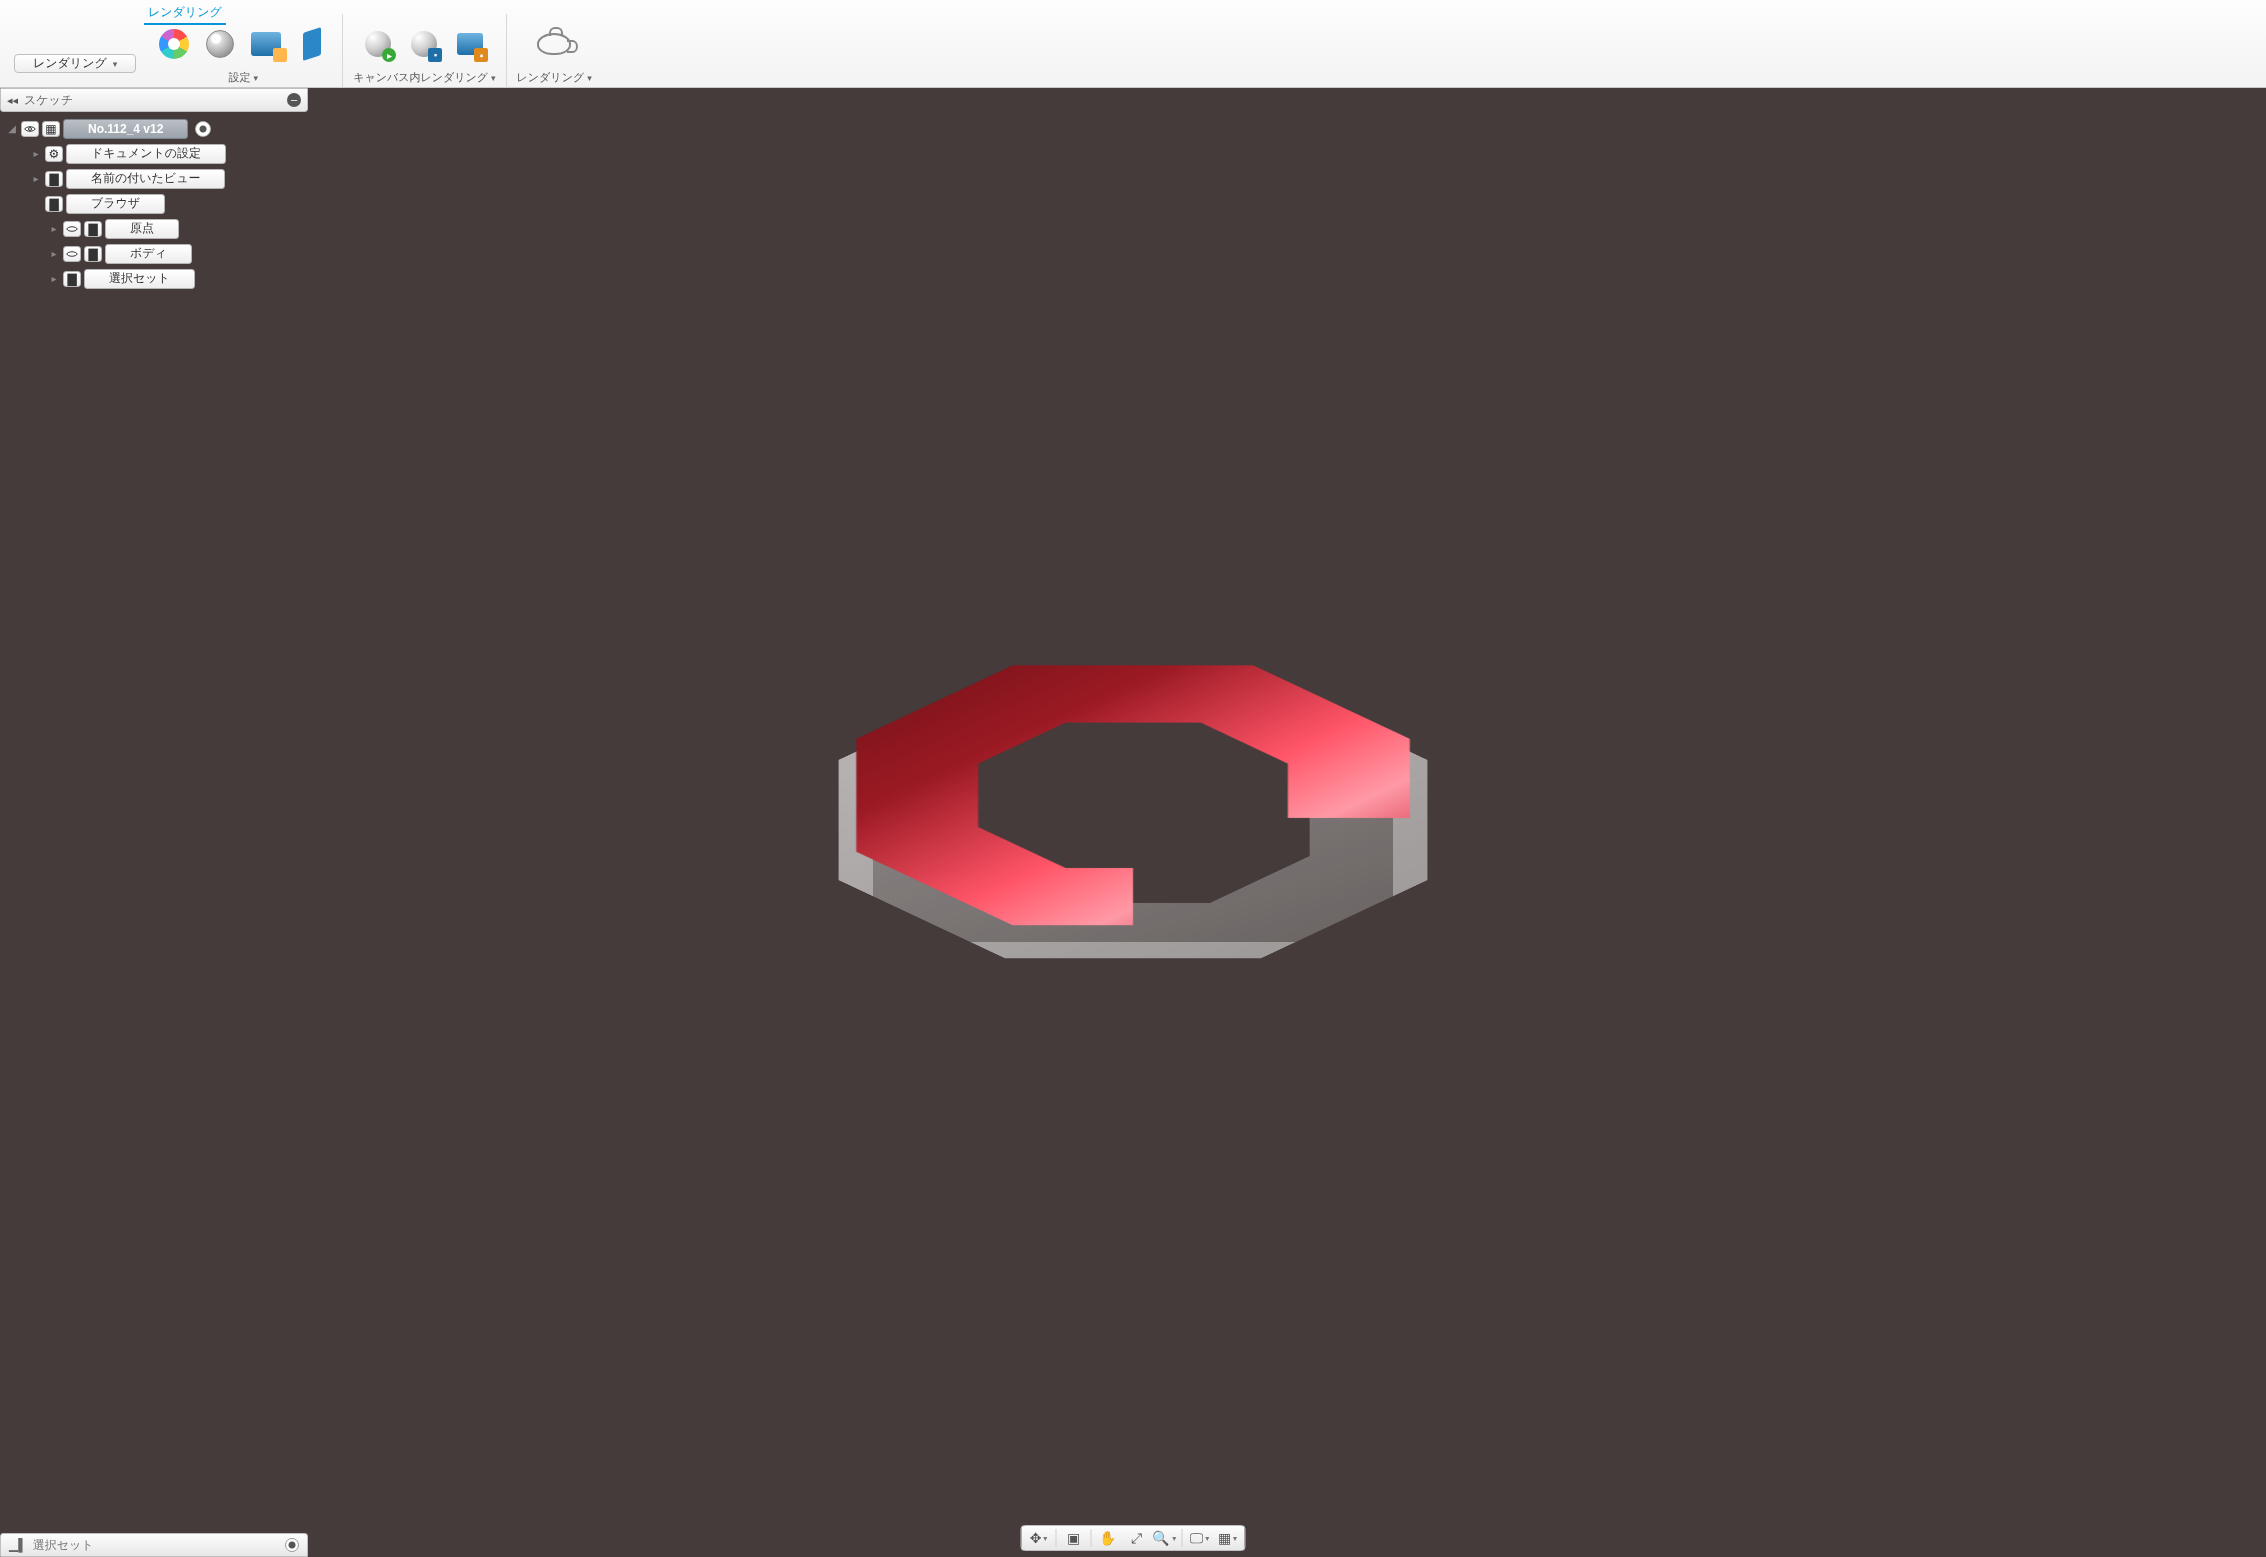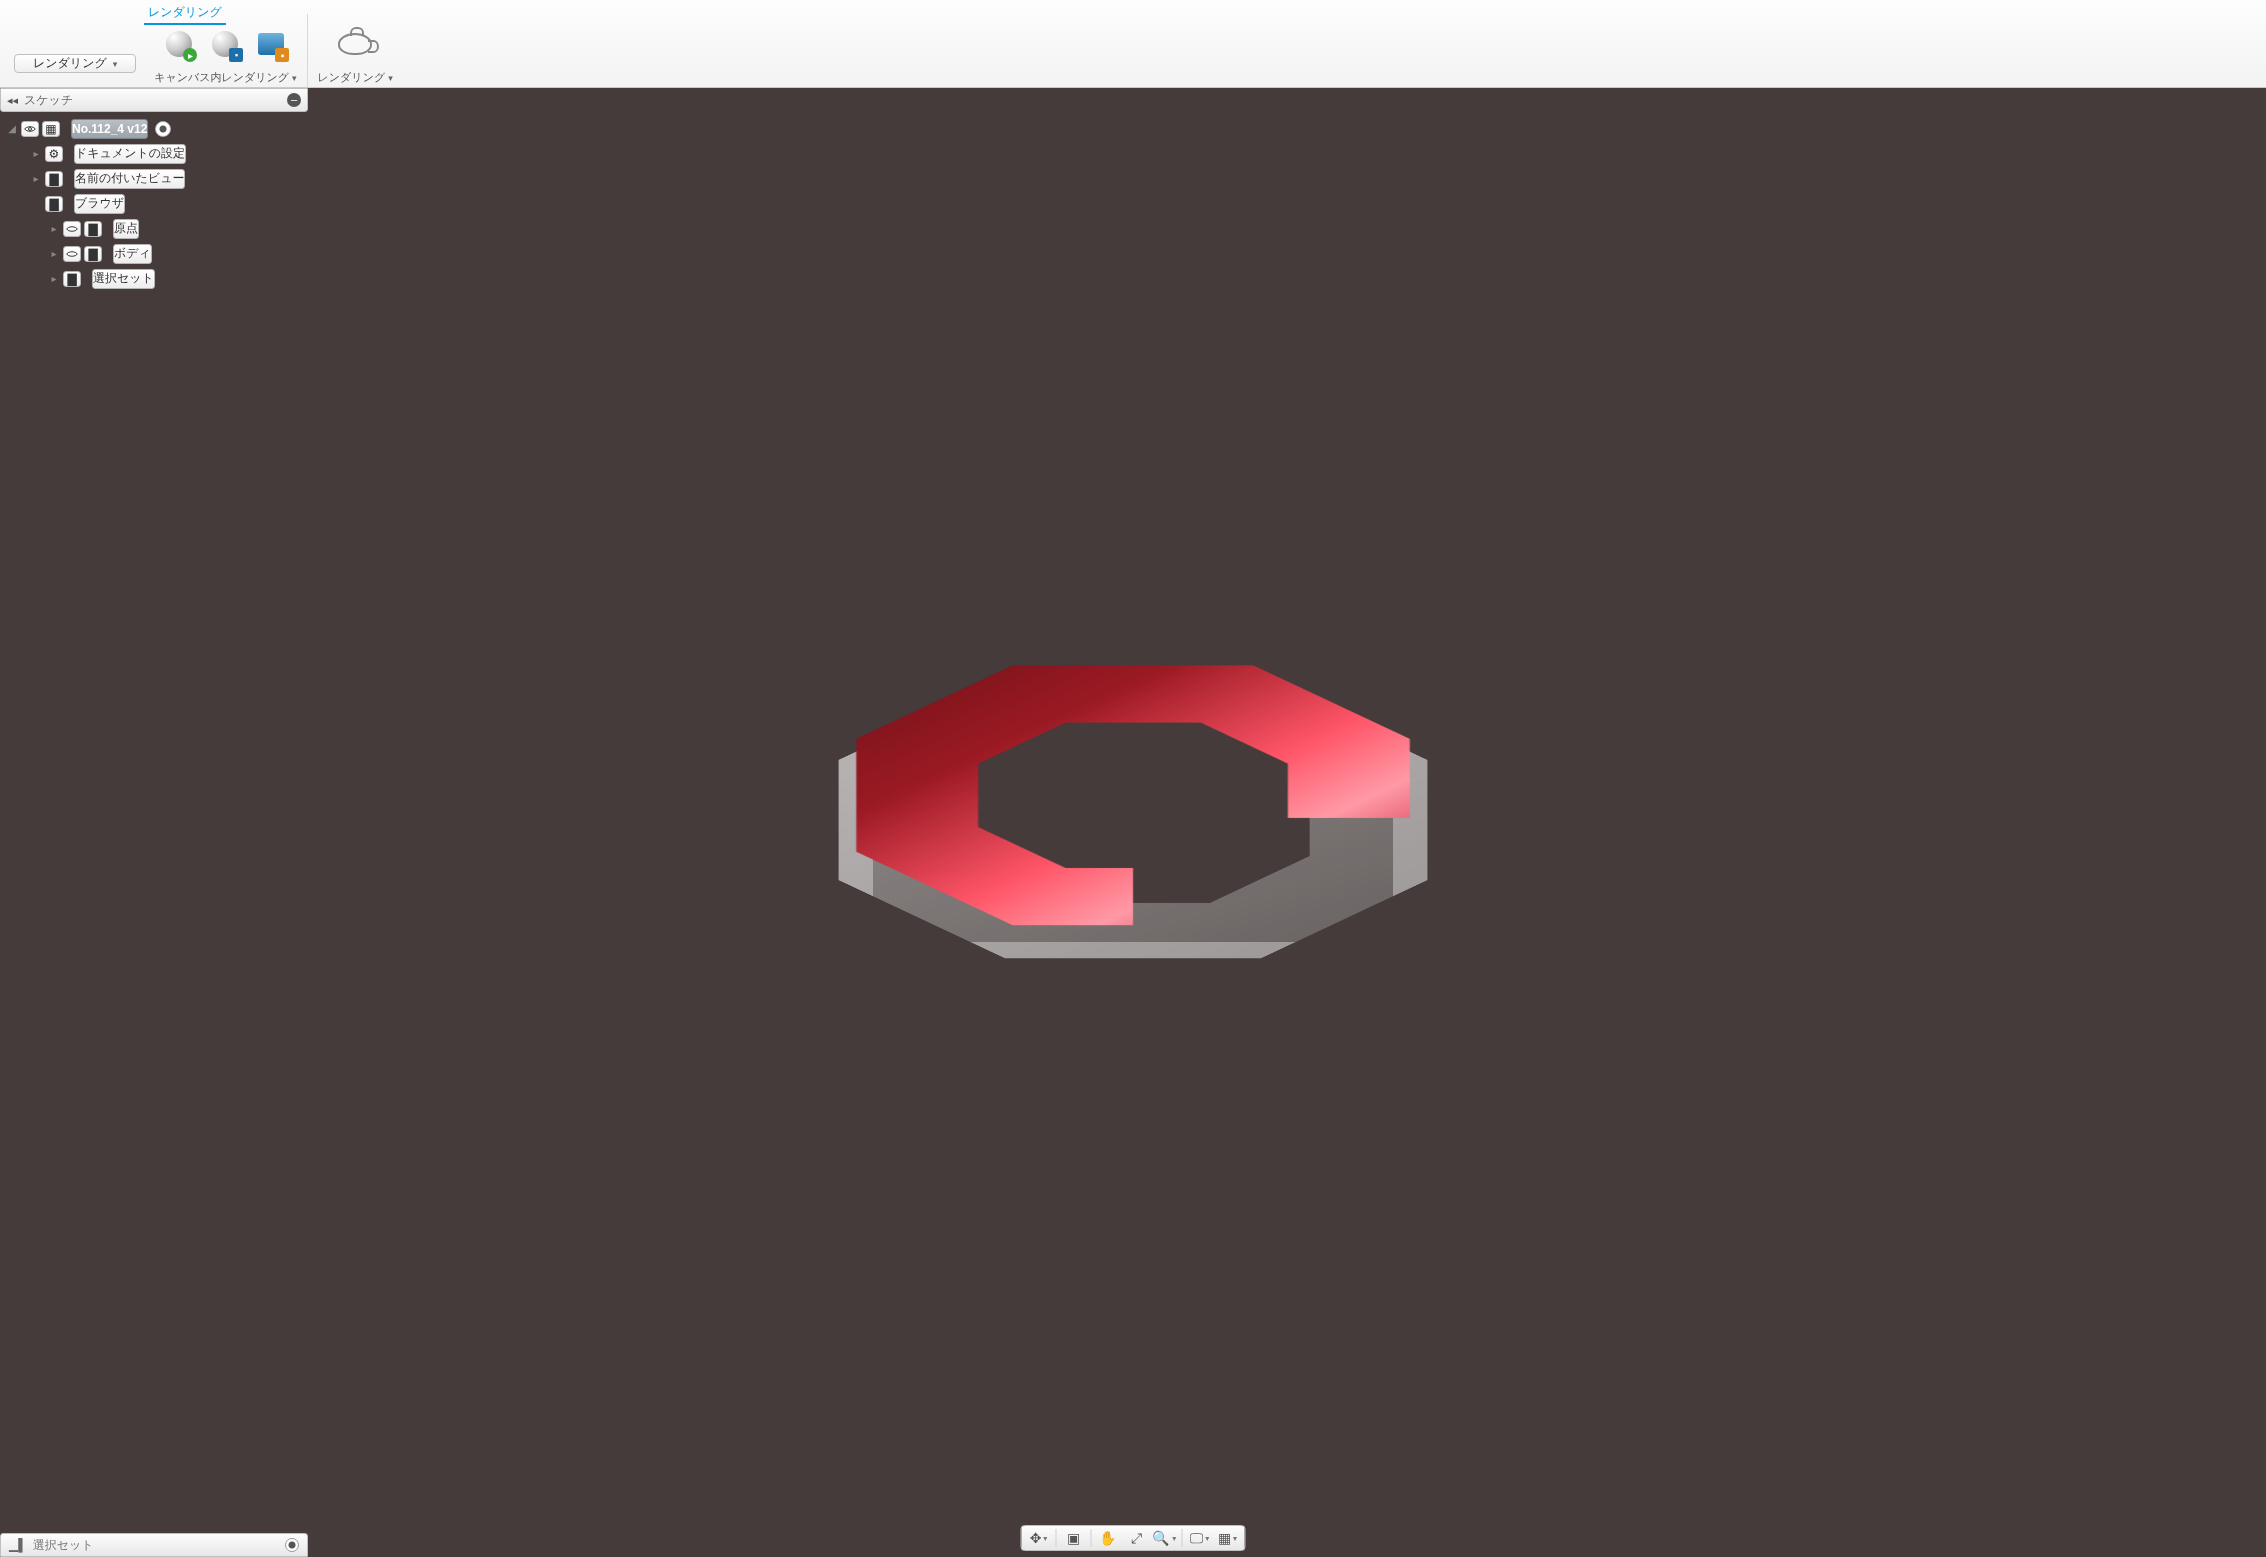--- a/index.html
+++ b/index.html
@@ -106,22 +106,22 @@
 .browser-hdr .minus { width:14px;height:14px;border-radius:50%;background:#555;color:#fff;font-size:11px;line-height:13px;text-align:center;cursor:pointer; }
 
 .tree { padding:4px 0; }
 .node { display:flex; align-items:center; gap:3px; height:25px; padding-left:6px; }
 .node .tw { width:12px; text-align:center; color:#888; font-size:10px; cursor:pointer; }
 .node .eye { width:18px; height:16px; border:1px solid #b5b5b5; border-radius:3px;
   background:linear-gradient(#fff,#eee); display:flex;align-items:center;justify-content:center; cursor:pointer;}
 .node .eye svg{width:12px;height:12px;}
 .node .ic { width:18px; height:16px; border:1px solid #b5b5b5; border-radius:3px;
   background:linear-gradient(#fff,#eee); display:flex;align-items:center;justify-content:center;}
-.node .lbl { height:20px; padding:0 0; border:1px solid #b5b5b5; border-radius:3px;
-  background:linear-gradient(#ffffff,#ededed); display:flex; align-items:center; cursor:pointer;margin-left:8px;}
+.node .lbl { height:20px; padding:0 24px; border:1px solid #b5b5b5; border-radius:3px;
+  background:linear-gradient(#ffffff,#ededed); display:flex; align-items:center; cursor:pointer;}
 .node.sel .lbl { background:linear-gradient(#bac0c6,#9aa2aa); color:#fff; font-weight:600; border-color:#7b838c;}
 .node .radio { width:16px;height:16px;border:1px solid #b5b5b5;border-radius:50%;
   background:radial-gradient(circle at 50% 50%, #555 0 3px, #fff 4px); margin-left:4px; cursor:pointer;}
 .indent-1{padding-left:30px;} .indent-2{padding-left:48px;}
 
 
 .nav-bar {
   position:absolute; left:50%; bottom:6px; transform:translateX(-50%);
   height:26px; background:linear-gradient(#fdfdfd,#e7e7e7);
   border:1px solid #bfbfbf; border-radius:4px;
@@ -148,20 +148,37 @@
 <body>
 
 <div class="toolbar">
   <span class="tab-label">レンダリング</span>
 
   <div class="ws-btn">
     <span>レンダリング</span>
       <span style="font-size:9px;color:#666">▾</span>
   </div>
 
+  <div class="tb-group">
+    <div class="tb-row">
+      <div class="tb-btn">
+        <div class="ic-wheel"></div>
+      </div>
+      <div class="tb-btn">
+        <div class="ic-sphere"></div>
+      </div>
+      <div class="tb-btn">
+        <div class="ic-decal"></div>
+      </div>
+      <div class="tb-btn">
+        <div class="ic-tex"></div>
+      </div>
+    </div>
+    <div class="tb-caption drop">設定</div>
+  </div>
 
   <div class="tb-group">
     <div class="tb-row">
       <div class="tb-btn">
         <div class="ic-ball"></div>
         <div class="ic-badge bg-green">▸</div>
       </div>
       <div class="tb-btn">
         <div class="ic-ball"></div>
         <div class="ic-badge bg-blue" style="border-radius:2px;font-size:9px;">▪</div>

